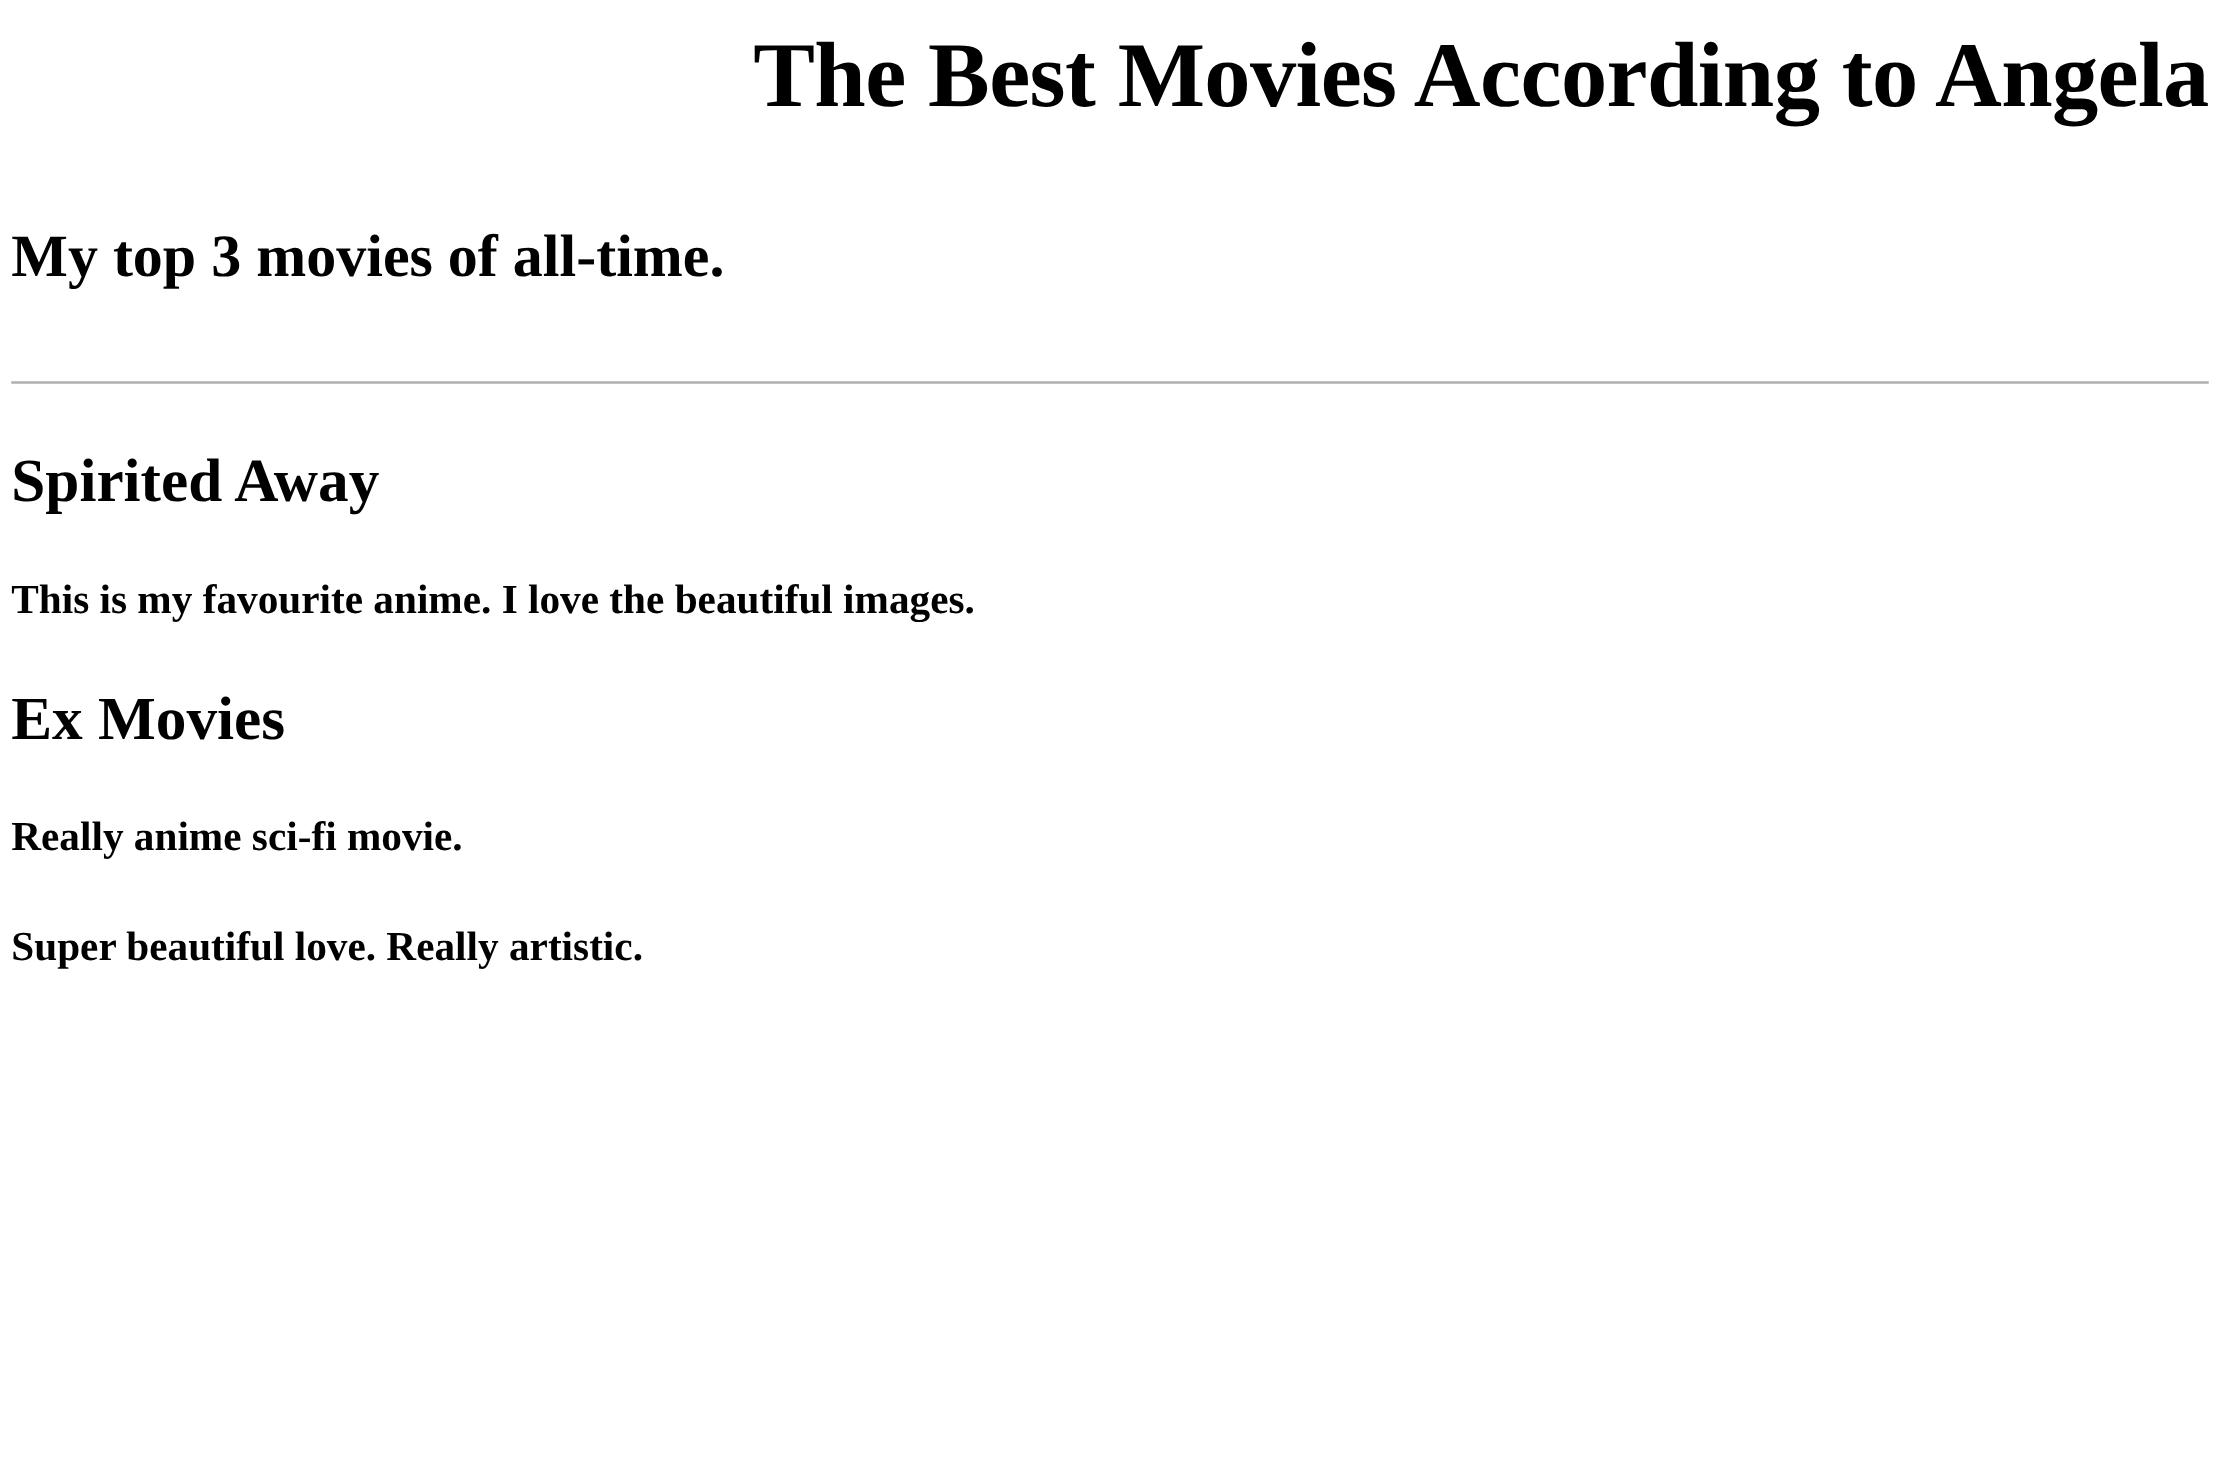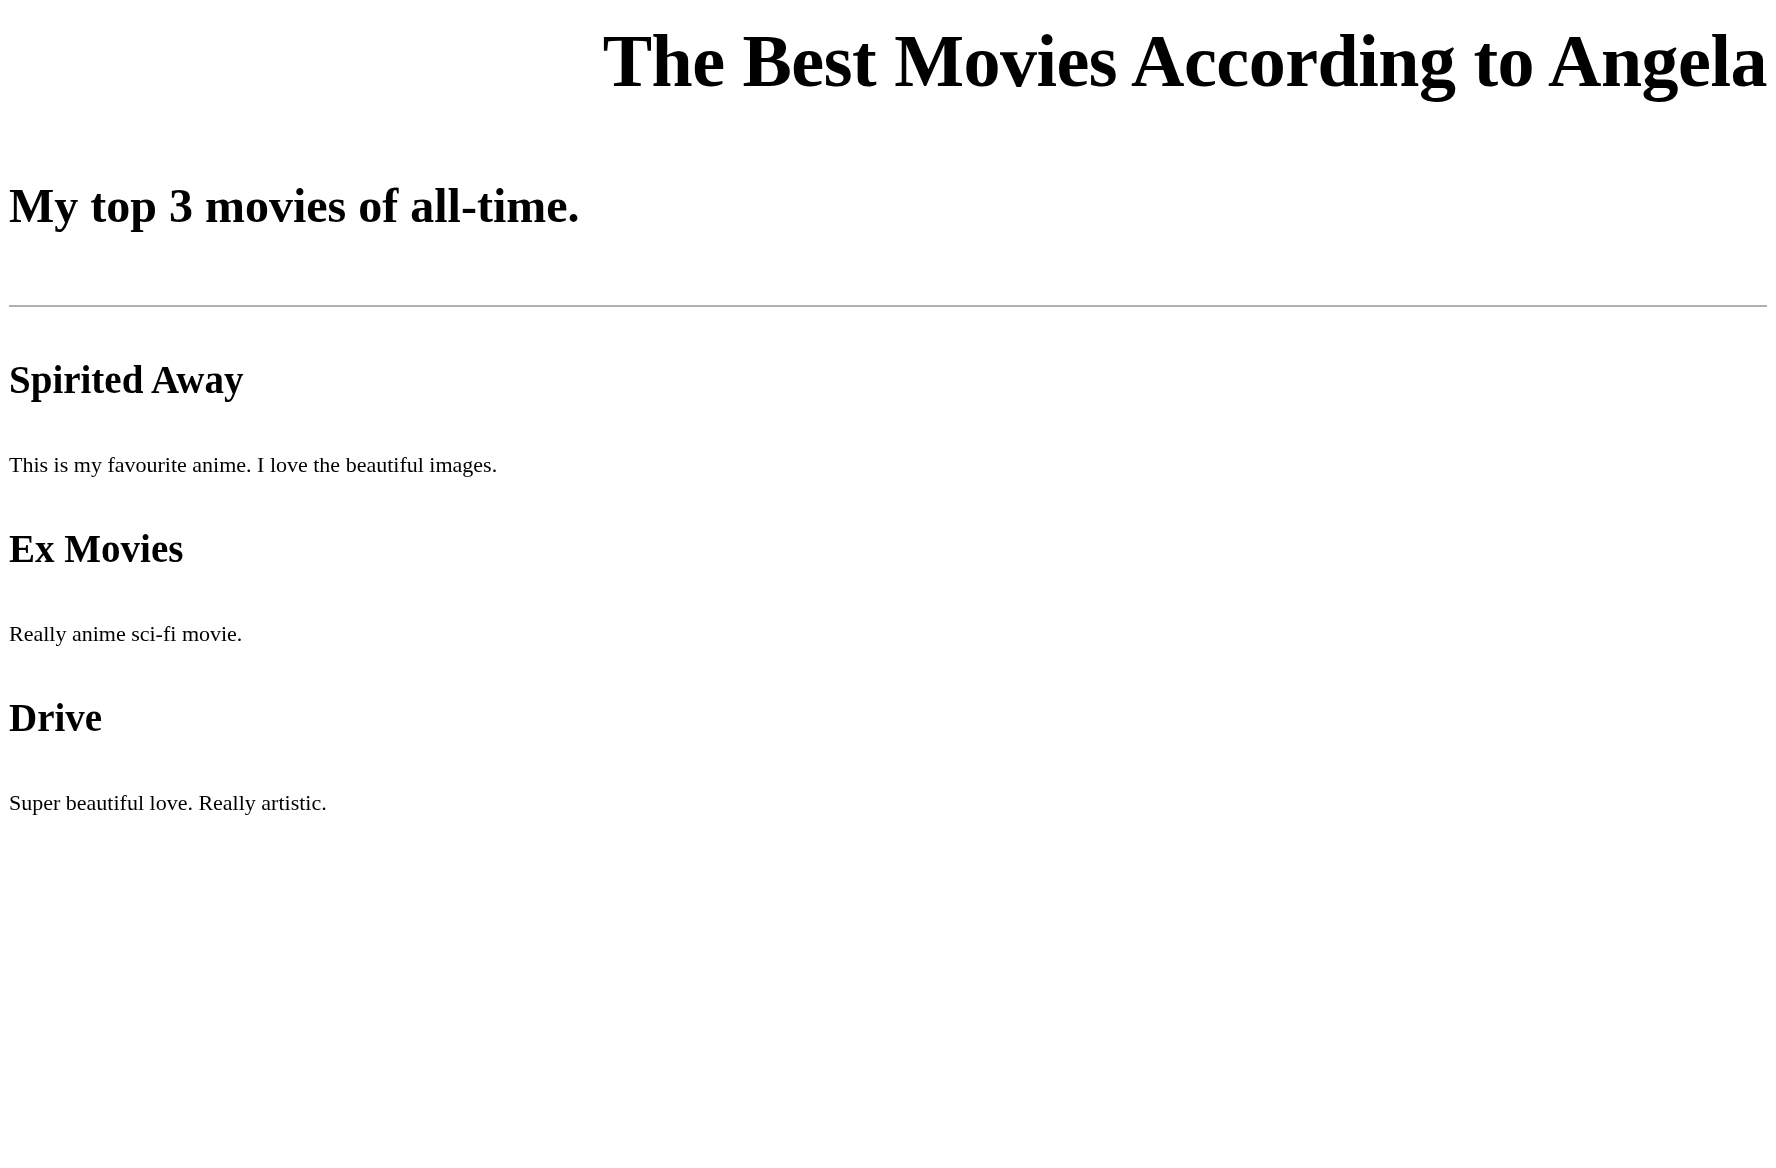--- a/index.html
+++ b/index.html
@@ -31,29 +31,29 @@
     line-height: 1.0;
     font-weight: bold;
     margin: 84px 0 0 0;
   }
   hr.divider {
     border: none;
     border-top: 2px solid #b0b0b0;
     margin: 75px 0 0 0;
   }
   h3.movie-title {
-    font-size: 39px;
+    font-size: 49px;
     line-height: 1.0;
     font-weight: bold;
     margin: 53px 0 0 0;
   }
   p.movie-desc {
-    font-size: 22px;
+    font-size: 33px;
     line-height: 1.0;
-    font-weight: normal;
+    font-weight: bold;
     margin: 55px 0 0 0;
   }
 </style>
 </head>
 <body>
 
 <div class="page">
 
   <h1 class="page-title">The Best Movies According to Angela</h1>
 
@@ -65,17 +65,16 @@
     <h3 class="movie-title">Spirited Away</h3>
     <p class="movie-desc">This is my favourite anime. I love the beautiful images.</p>
   </section>
 
   <section>
     <h3 class="movie-title">Ex Movies</h3>
     <p class="movie-desc">Really anime sci-fi movie.</p>
   </section>
 
   <section>
-    <h3 class="movie-title">Drive</h3>
     <p class="movie-desc">Super beautiful love. Really artistic.</p>
   </section>
 
 </div>
 
 </body></html>

